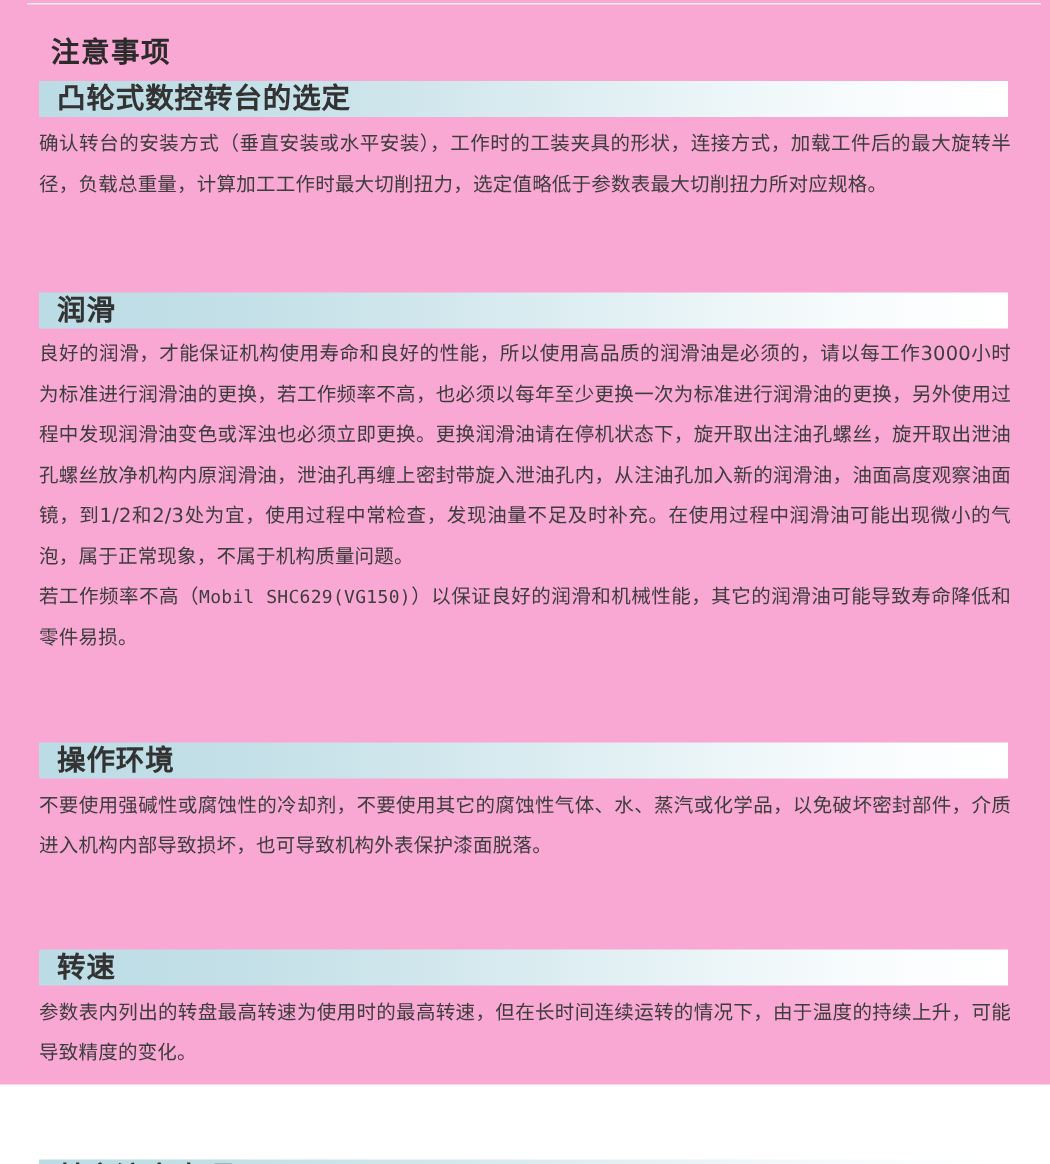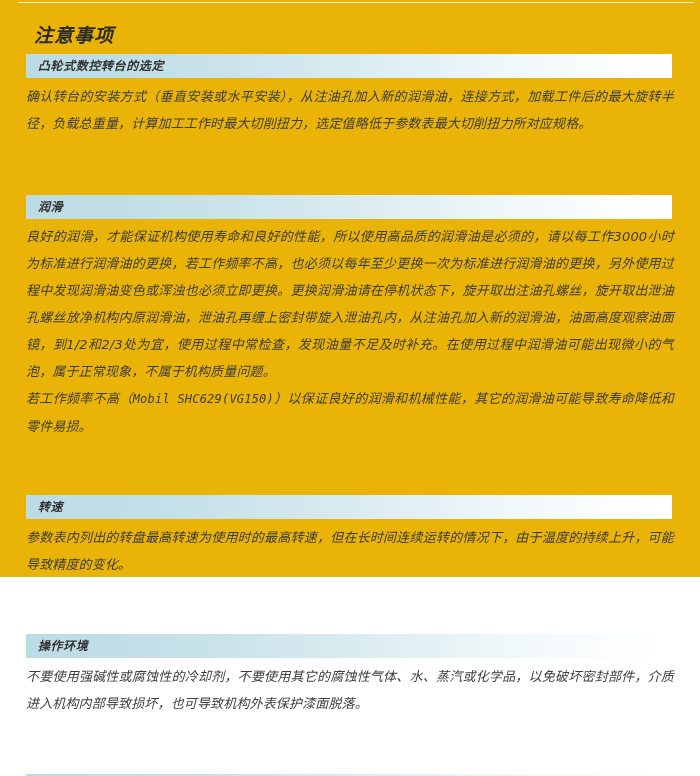--- a/index.html
+++ b/index.html
@@ -12,24 +12,23 @@
     width: 700px;
     height: 776px;
     font-family: "Liberation Sans", "DejaVu Sans", sans-serif;
     color: #3a3a3a;
     overflow: hidden;
     position: relative;
   }
   .page {
     position: relative;
     width: 700px;
-    height: 577px;
+    height: 723px;
     box-sizing: border-box;
-    background: #eab308;
-    font-style: italic;
+    background: #f9a8d4;
   }
   .top-rule {
     position: absolute;
     top: 2px;
     left: 18px;
     right: 6px;
     height: 1px;
     background: #ededed;
   }
   .content {
@@ -59,21 +58,21 @@
                 #bcdce5 0%,
                 #c2dfe7 18%,
                 #cfe6ec 38%,
                 #e0eff3 58%,
                 #f1f8fa 76%,
                 #fbfdfe 90%,
                 #ffffff 100%);
     padding: 0 0 0 12px;
     box-sizing: border-box;
     width: 646px;
-    font-size: 12px;
+    font-size: 19px;
     font-weight: bold;
     color: #333333;
     letter-spacing: 0.6px;
     white-space: nowrap;
     overflow: hidden;
     font-family: "DejaVu Sans", "Liberation Sans", sans-serif;
   }
   .section-body {
     font-size: 13px;
     line-height: 27px;
@@ -116,43 +115,43 @@
 
   <div class="top-rule"></div>
 
   <div class="content">
 
     <h1 class="page-title">注意事项</h1>
 
     <div class="section s-select">
       <div class="section-bar">凸轮式数控转台的选定</div>
       <div class="section-body">
-        <p>确认转台的安装方式（垂直安装或水平安装），从注油孔加入新的润滑油，连接方式，加载工件后的最大旋转半径，负载总重量，计算加工工作时最大切削扭力，选定值略低于参数表最大切削扭力所对应规格。</p>
+        <p>确认转台的安装方式（垂直安装或水平安装），工作时的工装夹具的形状，连接方式，加载工件后的最大旋转半径，负载总重量，计算加工工作时最大切削扭力，选定值略低于参数表最大切削扭力所对应规格。</p>
       </div>
     </div>
 
     <div class="section s-lube">
       <div class="section-bar">润滑</div>
       <div class="section-body">
         <p>良好的润滑，才能保证机构使用寿命和良好的性能，所以使用高品质的润滑油是必须的，请以每工作3000小时为标准进行润滑油的更换，若工作频率不高，也必须以每年至少更换一次为标准进行润滑油的更换，另外使用过程中发现润滑油变色或浑浊也必须立即更换。更换润滑油请在停机状态下，旋开取出注油孔螺丝，旋开取出泄油孔螺丝放净机构内原润滑油，泄油孔再缠上密封带旋入泄油孔内，从注油孔加入新的润滑油，油面高度观察油面镜，到1/2和2/3处为宜，使用过程中常检查，发现油量不足及时补充。在使用过程中润滑油可能出现微小的气泡，属于正常现象，不属于机构质量问题。</p>
         <p><span>若工作频率不高（</span><span class="mono-inline">Mobil SHC629(VG150)</span><span>）以保证良好的润滑和机械性能，其它的润滑油可能导致寿命降低和零件易损。</span></p>
       </div>
     </div>
 
+    <div class="section s-env">
+      <div class="section-bar">操作环境</div>
+      <div class="section-body">
+        <p>不要使用强碱性或腐蚀性的冷却剂，不要使用其它的腐蚀性气体、水、蒸汽或化学品，以免破坏密封部件，介质进入机构内部导致损坏，也可导致机构外表保护漆面脱落。</p>
+      </div>
+    </div>
+
     <div class="section s-speed">
       <div class="section-bar">转速</div>
       <div class="section-body">
         <p>参数表内列出的转盘最高转速为使用时的最高转速，但在长时间连续运转的情况下，由于温度的持续上升，可能导致精度的变化。</p>
-      </div>
-    </div>
-
-    <div class="section s-env">
-      <div class="section-bar">操作环境</div>
-      <div class="section-body">
-        <p>不要使用强碱性或腐蚀性的冷却剂，不要使用其它的腐蚀性气体、水、蒸汽或化学品，以免破坏密封部件，介质进入机构内部导致损坏，也可导致机构外表保护漆面脱落。</p>
       </div>
     </div>
 
     <div class="section s-other">
       <div class="section-bar">其它注意事项</div>
 
     </div>
 
   </div>
 </div>

